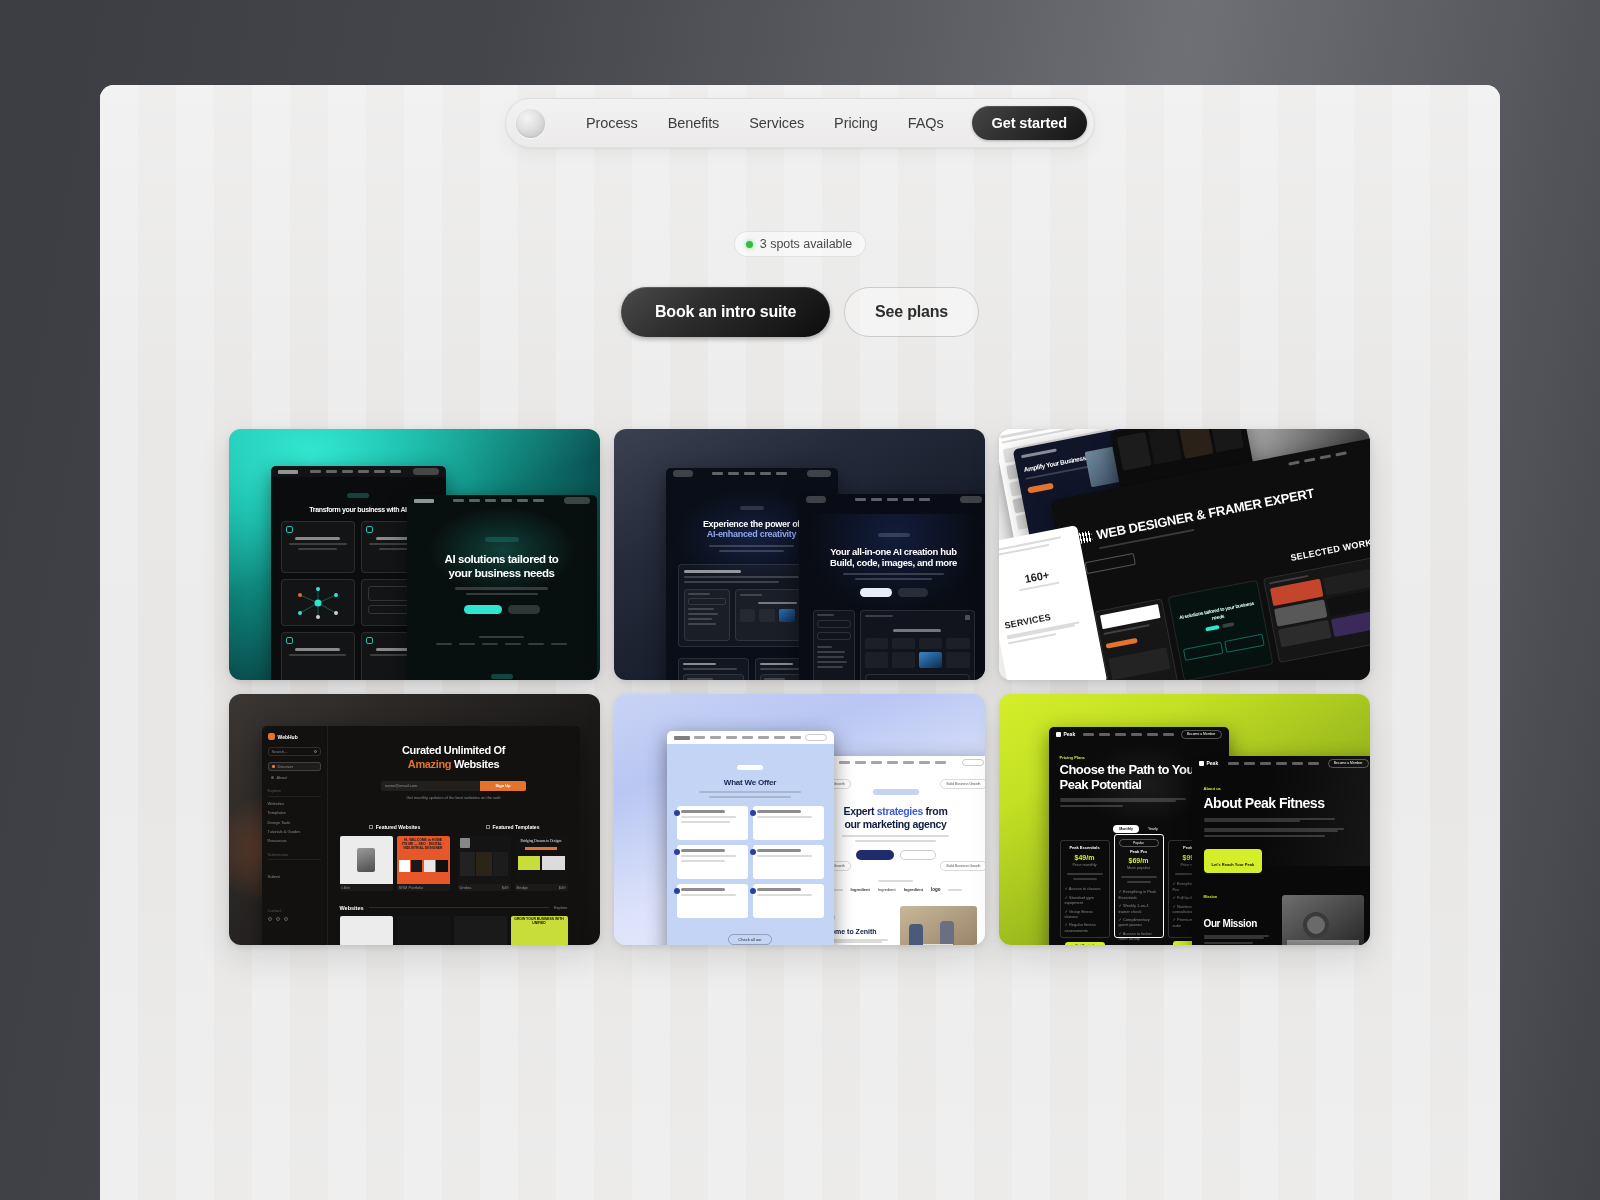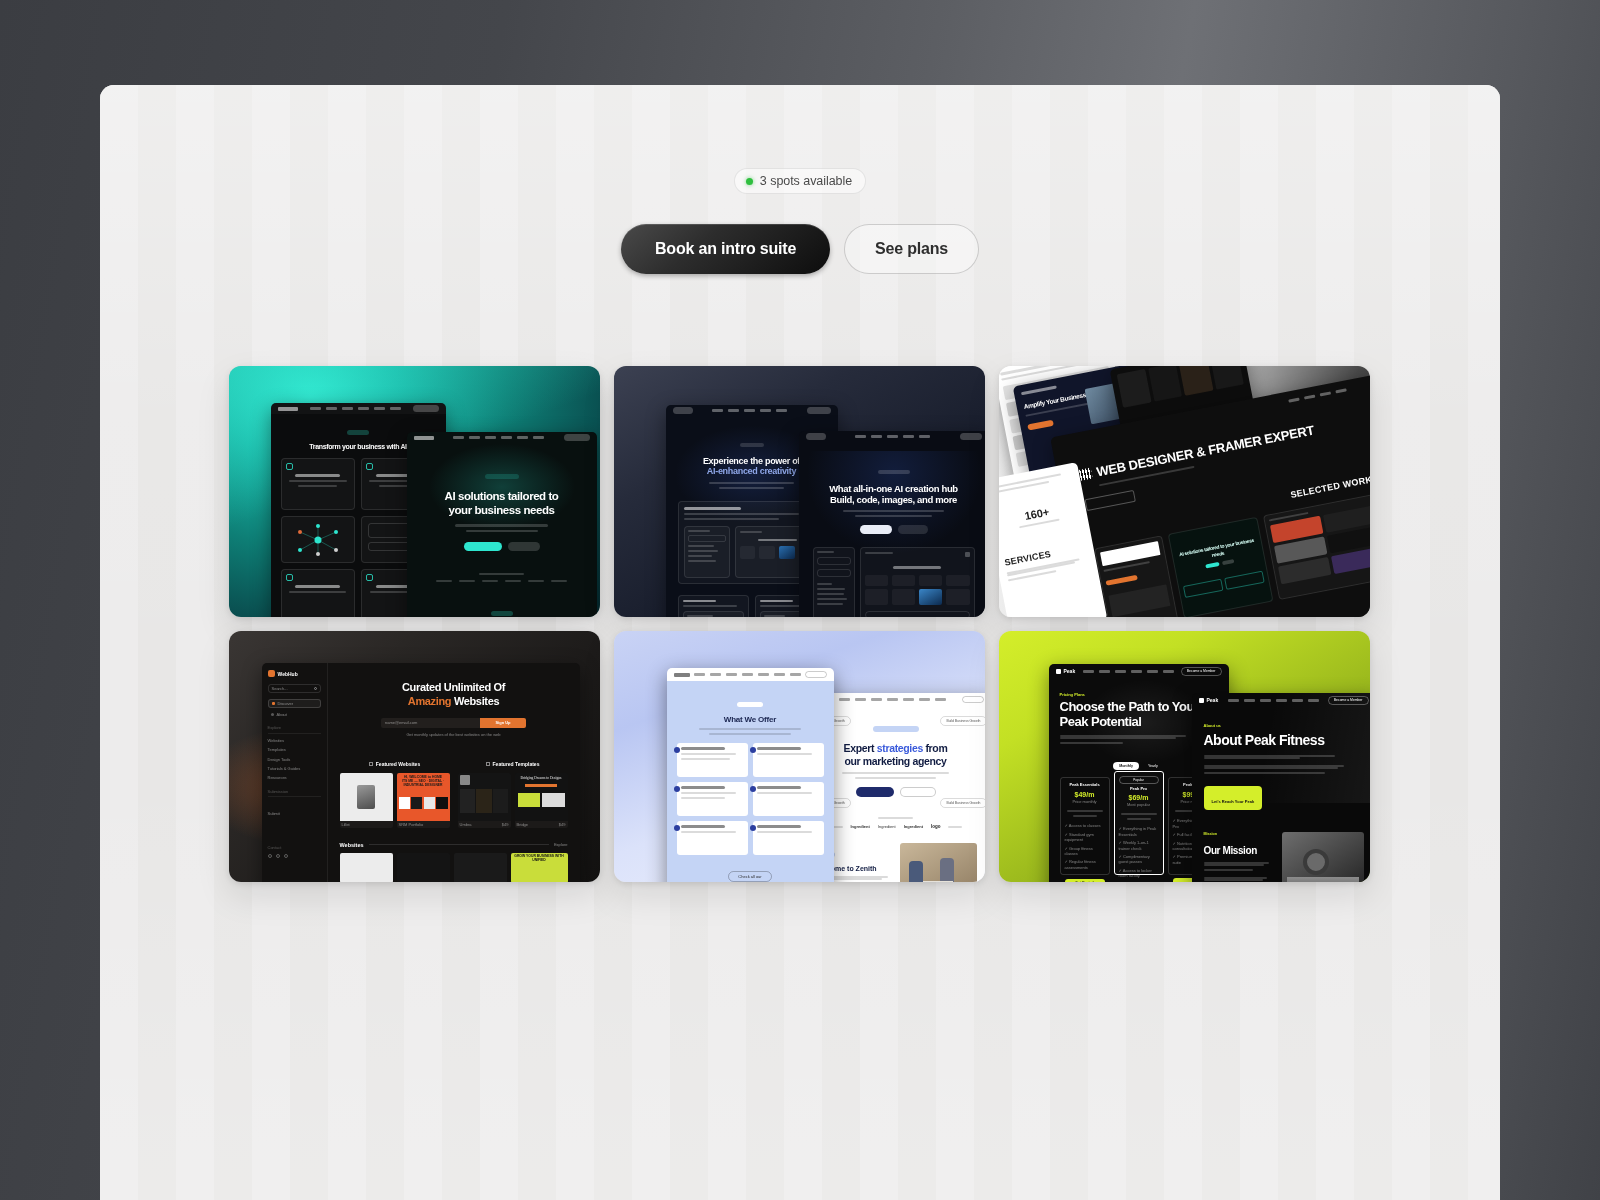--- a/index.html
+++ b/index.html
@@ -261,20 +261,31 @@
 </style>
 </head>
 <body>
 
 <div class="page">
   <div class="stripes"></div>
   <div class="stripes-soft"></div>
 
   <div class="content">
 
+    <div class="nav-wrap">
+      <nav class="nav">
+        <div class="logo-orb"></div>
+        <div class="nav-link">Process</div>
+        <div class="nav-link">Benefits</div>
+        <div class="nav-link">Services</div>
+        <div class="nav-link">Pricing</div>
+        <div class="nav-link">FAQs</div>
+        <div class="nav-cta">Get started</div>
+      </nav>
+    </div>
 
     <section class="hero">
       <div class="badge">
         <span class="dot"></span>
         <span>3 spots available</span>
       </div>
 
 
 
       <div class="cta-row">
@@ -476,21 +487,21 @@
                 <i></i>
                 <i></i>
                 <i></i>
                 <i></i>
                 <i></i>
               </span>
             <span class="mk-btn" style="width:22px;"></span>
           </div>
           <div style="position:relative;padding:18px 14px 0;text-align:center;">
             <span class="pill" style="width:32px;height:4px;background:rgba(255,255,255,.16);border-radius:3px;"></span>
-            <div class="mk-title" style="font-size:9.5px;margin-top:5px;letter-spacing:-0.35px;">What all-in-one AI creation hub</div>
+            <div class="mk-title" style="font-size:9.5px;margin-top:5px;letter-spacing:-0.35px;">Your all-in-one AI creation hub</div>
             <div class="mk-title" style="font-size:9.5px;letter-spacing:-0.35px;">Build, code, images, and more</div>
             <div class="line tiny" style="width:62%;margin-top:5px;"></div>
             <div class="line tiny" style="width:48%;"></div>
             <div style="margin-top:8px;display:flex;justify-content:center;gap:6px;">
               <span class="pill" style="width:32px;background:#e9edf7;"></span>
               <span class="pill" style="width:30px;background:rgba(255,255,255,.12);"></span>
             </div>
             <div style="display:flex;gap:5px;margin-top:13px;text-align:left;">
               <div class="tile" style="width:26%;padding:3px;height:86px;">
                 <div class="line tiny" style="width:50%;margin-left:0;"></div>
@@ -1000,21 +1011,21 @@
             <div class="line tiny" style="width:60%;margin-left:0;"></div>
             <div class="line tiny" style="width:88%;margin:6px 0 0 0;"></div>
             <div class="line tiny" style="width:84%;margin-left:0;"></div>
             <div class="line tiny" style="width:76%;margin-left:0;"></div>
             <div style="background:#d4ee2a;border-radius:4px;display:inline-block;padding:3px 8px;margin-top:9px;">
               <span style="font-size:4px;color:#111;font-weight:bold;">Let's Reach Your Peak</span>
             </div>
             <div style="display:flex;gap:8px;margin-top:22px;">
               <div style="flex:1;">
                 <div style="font-size:3.6px;color:#d4ee2a;font-weight:bold;">Mission</div>
-                <div style="font-size:10px;font-weight:bold;color:#fff;margin-top:9px;letter-spacing:-0.4px;">Our Mission</div>
+                <div style="font-size:10px;font-weight:bold;color:#fff;margin-top:19px;letter-spacing:-0.4px;">Our Mission</div>
                 <div class="line tiny" style="width:92%;margin:6px 0 0 0;"></div>
                 <div class="line tiny" style="width:86%;margin-left:0;"></div>
                 <div class="line tiny" style="width:70%;margin-left:0;"></div>
                 <div class="line tiny" style="width:90%;margin:6px 0 0 0;"></div>
                 <div class="line tiny" style="width:84%;margin-left:0;"></div>
                 <div class="line tiny" style="width:88%;margin-left:0;"></div>
 
               </div>
               <div style="flex:1.15;height:72px;border-radius:3px;background:linear-gradient(145deg,#6e6e6e,#1a1a1a);position:relative;overflow:hidden;">
                 <span style="position:absolute;left:26%;top:24%;width:26px;height:26px;border-radius:50%;border:4px solid #3a3a3a;background:#6a6a6a;display:block;"></span>

